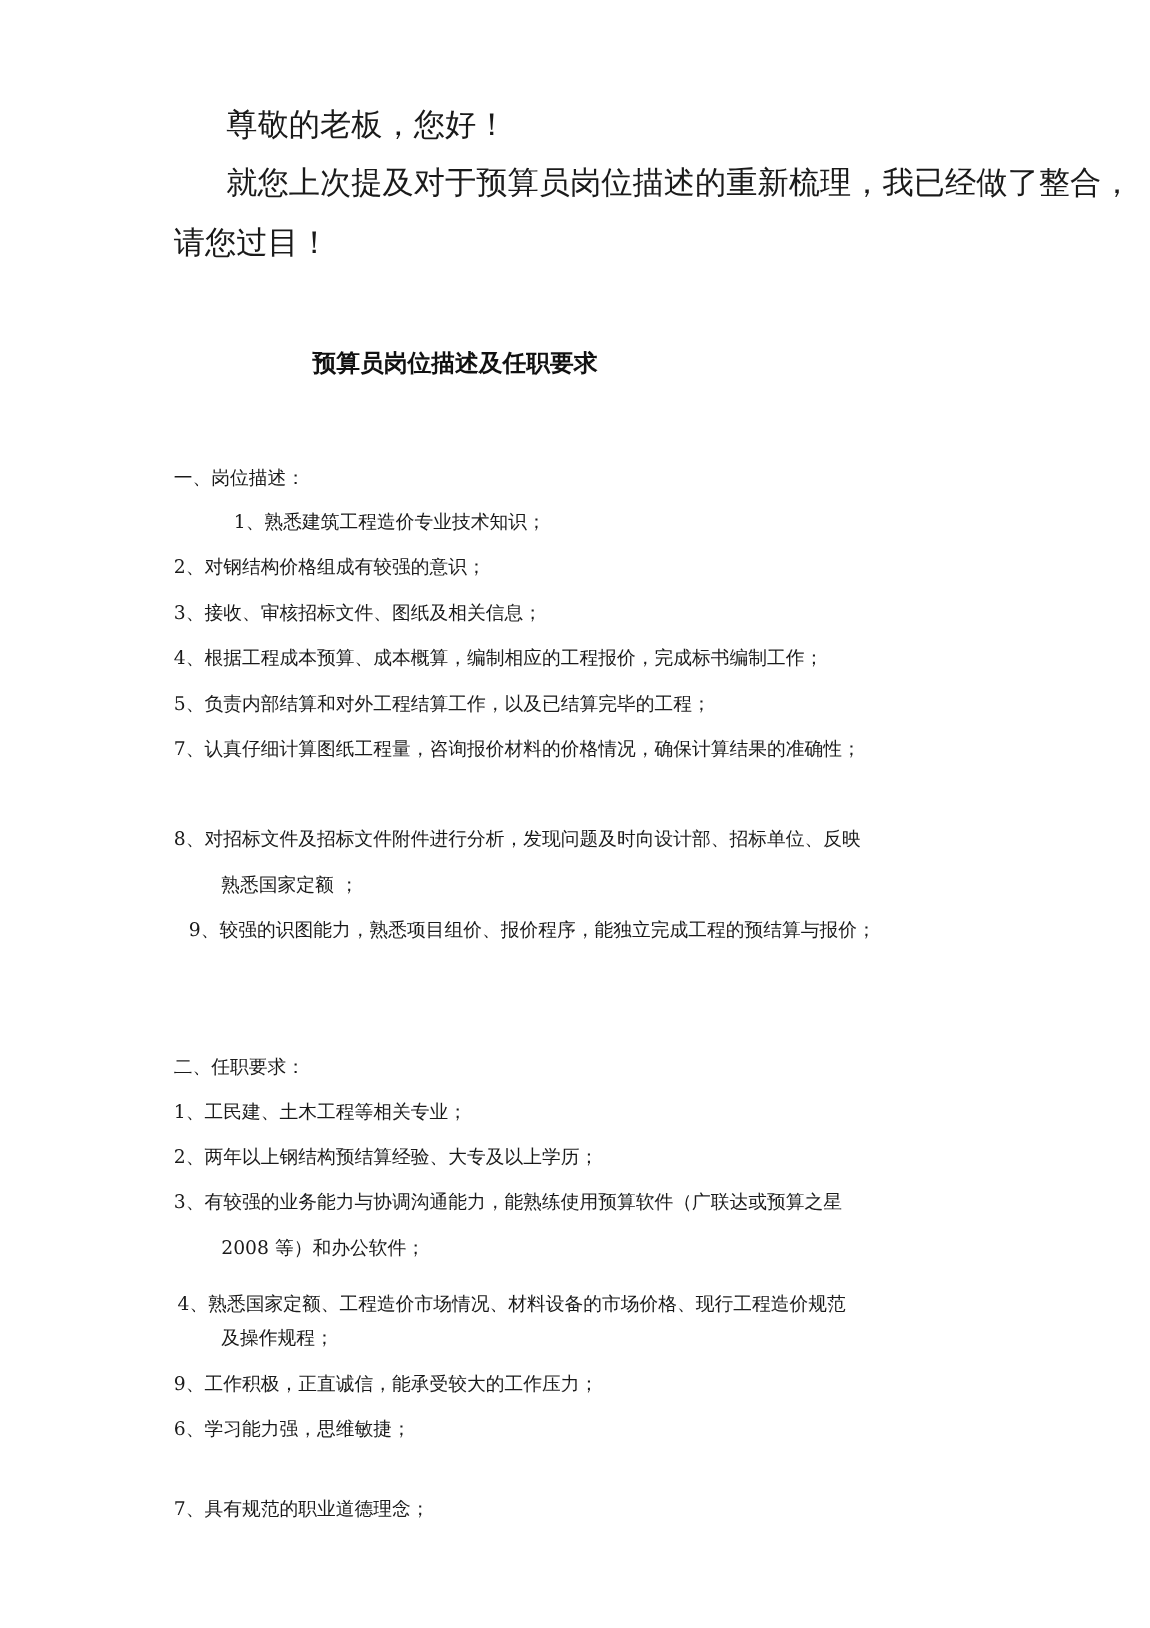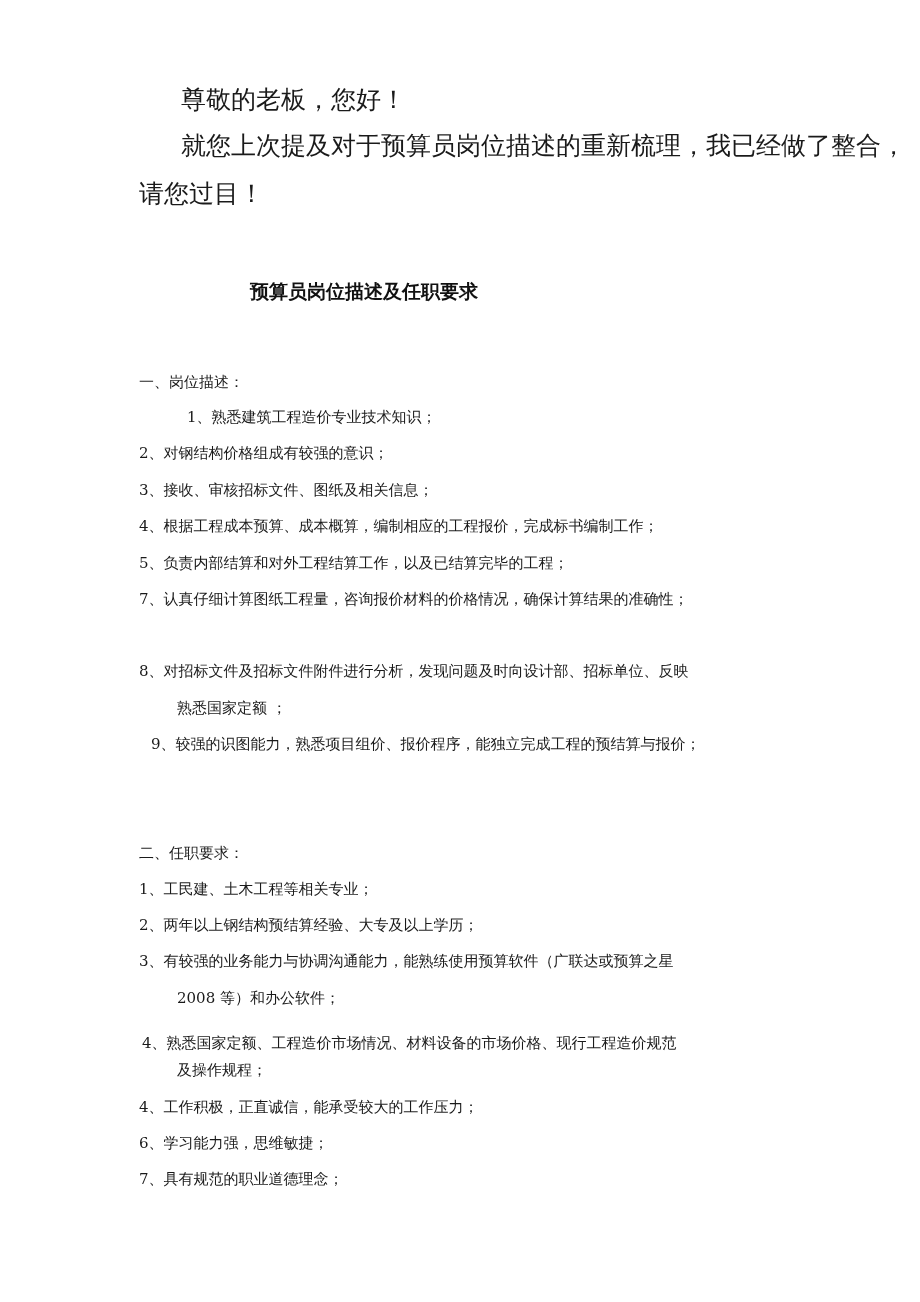--- a/index.html
+++ b/index.html
@@ -58,17 +58,17 @@
   <div class="line" style="left:177px; top:697px;">熟悉国家定额 ；</div>
   <div class="line" style="left:139px; top:733px;margin-left:12px;">9、较强的识图能力，熟悉项目组价、报价程序，能独立完成工程的预结算与报价；</div>
 
   <div class="line" style="left:139px; top:842px;">二、任职要求：</div>
   <div class="line" style="left:139px; top:878px;text-align:center;">1、工民建、土木工程等相关专业；</div>
   <div class="line" style="left:139px; top:914px;">2、两年以上钢结构预结算经验、大专及以上学历；</div>
   <div class="line" style="left:139px; top:950px;">3、有较强的业务能力与协调沟通能力，能熟练使用预算软件（广联达或预算之星</div>
   <div class="line" style="left:177px; top:987px;">2008 等）和办公软件；</div>
   <div class="line" style="left:142px; top:1032px;">4、熟悉国家定额、工程造价市场情况、材料设备的市场价格、现行工程造价规范</div>
   <div class="line" style="left:177px; top:1059px;text-align:center;">及操作规程；</div>
-  <div class="line" style="left:139px; top:1096px;">4、工作积极，正直诚信，能承受较大的工作压力；</div>
+  <div class="line" style="left:139px; top:1096px;">9、工作积极，正直诚信，能承受较大的工作压力；</div>
   <div class="line" style="left:139px; top:1132px;">6、学习能力强，思维敏捷；</div>
-  <div class="line" style="left:139px; top:1168px;">7、具有规范的职业道德理念；</div>
+  <div class="line" style="left:139px; top:1196px;">7、具有规范的职业道德理念；</div>
 
 </div>
 
 </body></html>

